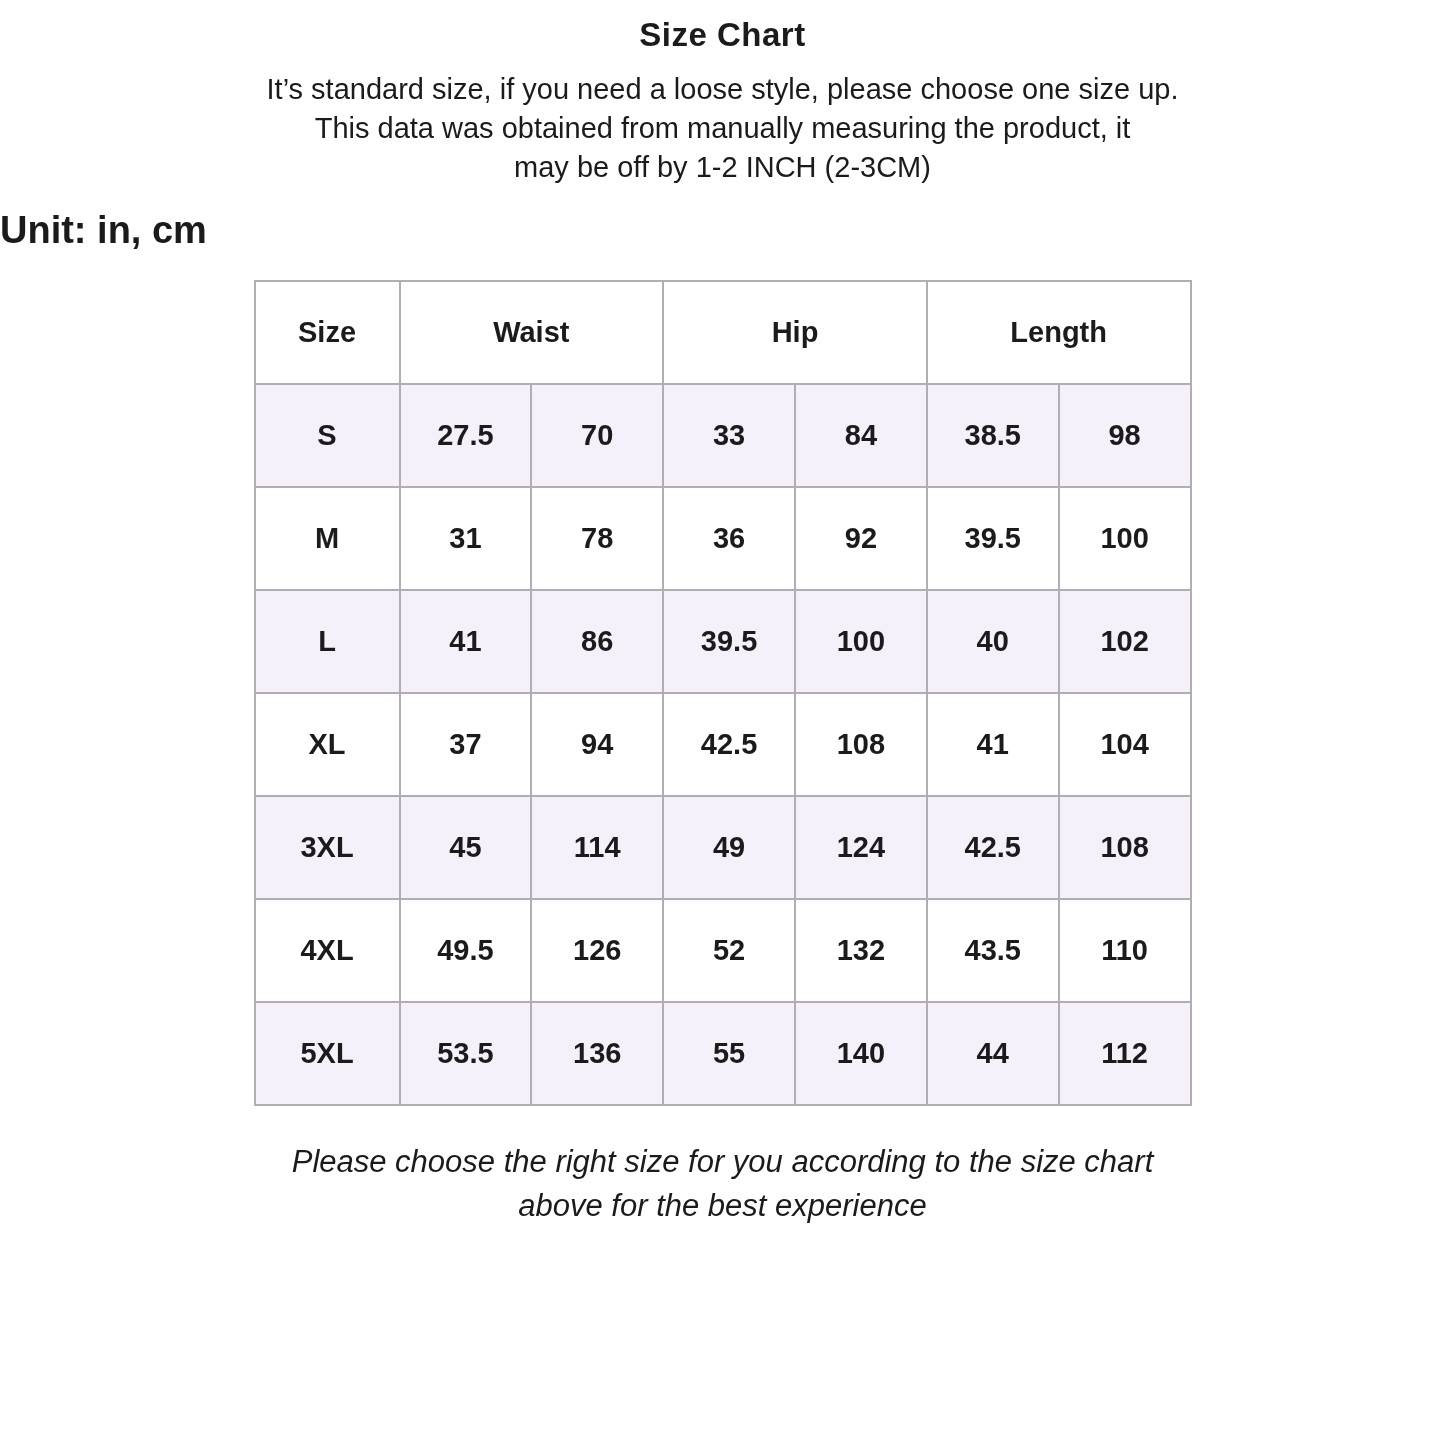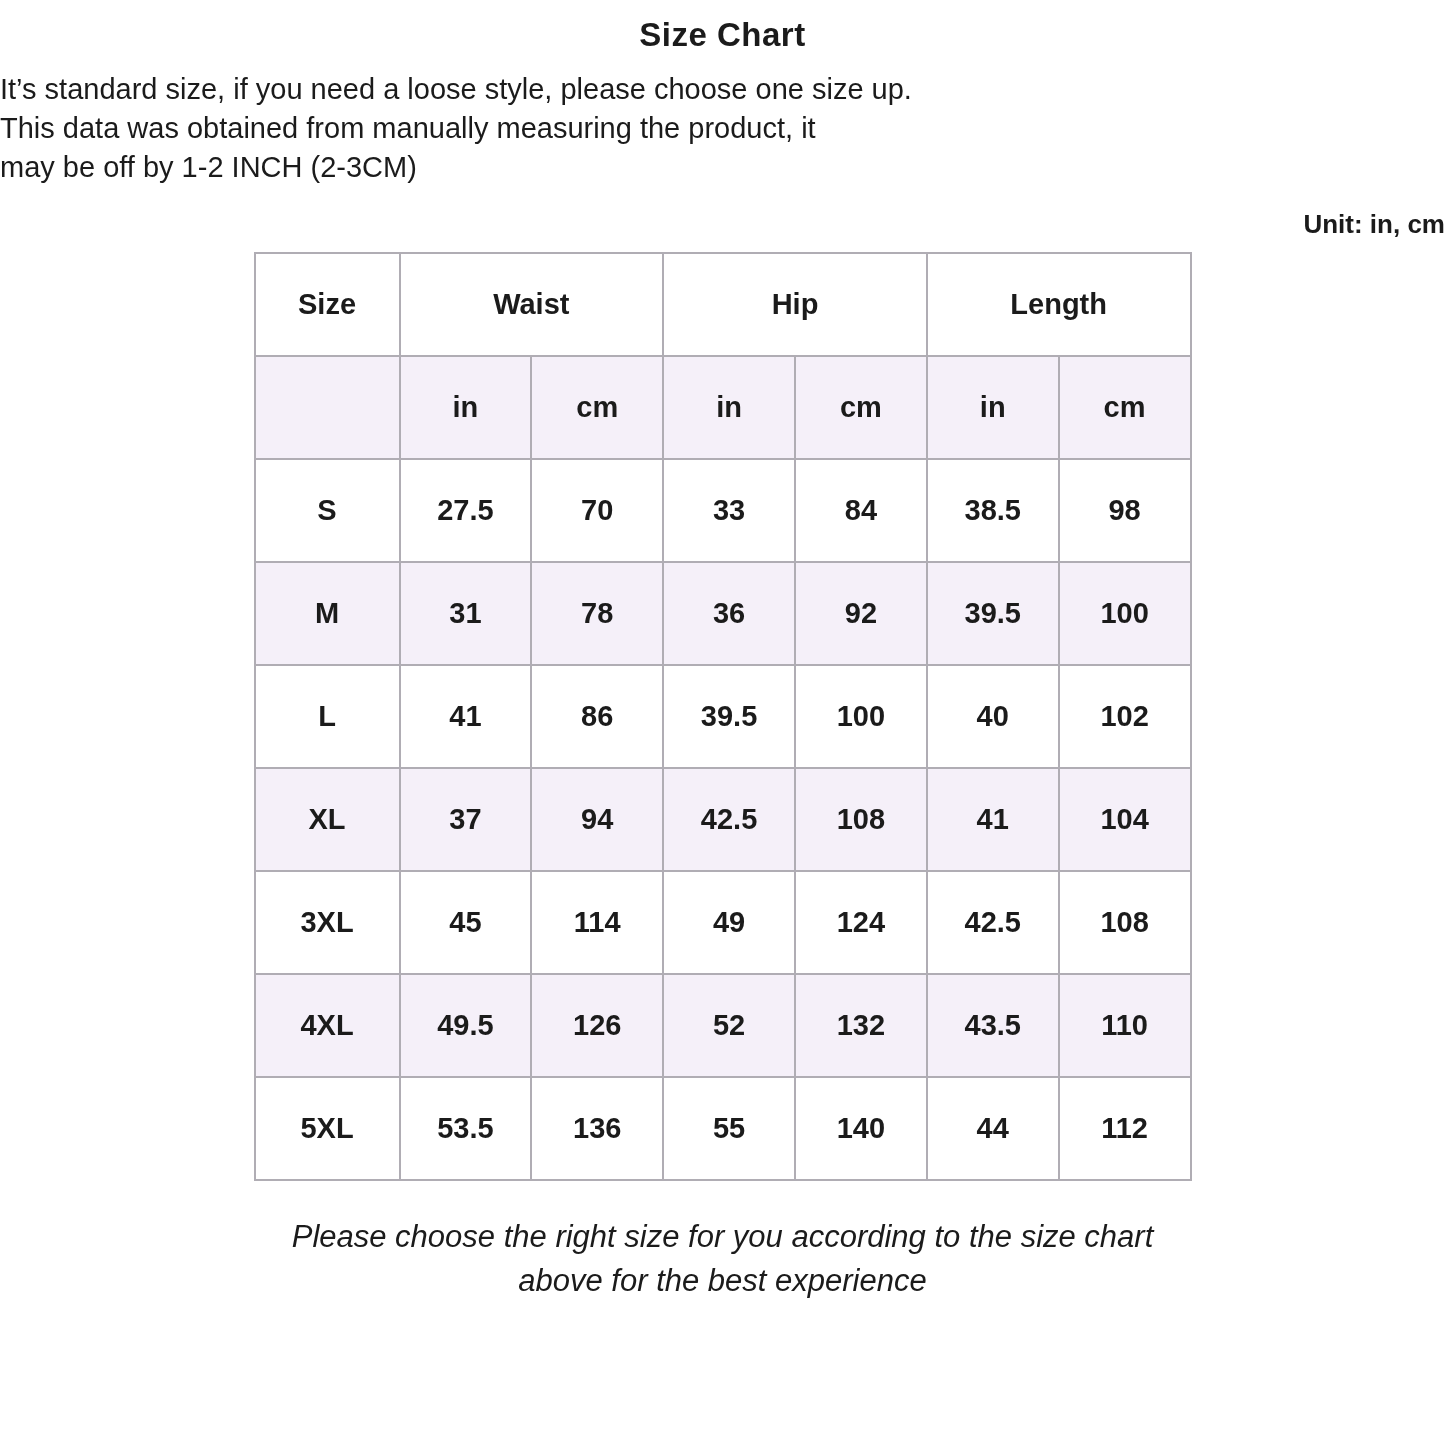--- a/index.html
+++ b/index.html
@@ -21,35 +21,36 @@
     padding-top: 16px;
   }
   .title {
     margin: 0 0 16px 0;
     text-align: center;
     font-size: 33px;
     font-weight: bold;
     letter-spacing: 0.5px;
   }
   .subtitle {
+    text-align: center;
     font-size: 29px;
     font-weight: 400;
     line-height: 39px;
   }
   .unit-label {
     margin-top: 22px;
-    text-align: right;
-    font-size: 26px;
+    text-align: left;
+    font-size: 38px;
     font-weight: bold;
   }
   table.size-table {
     border-collapse: collapse;
     table-layout: fixed;
     width: 938px;
-    margin: 12px auto 0 auto;
+    margin: 28px auto 0 auto;
   }
   .size-table th,
   .size-table td {
     border: 2px solid var(--border-color, #b0adb4);
     height: 101px;
     padding: 0;
     text-align: center;
     vertical-align: middle;
     font-size: 29px;
     font-weight: 600;
@@ -94,29 +95,20 @@
     </colgroup>
     <thead>
       <tr>
           <th colspan="1">Size</th>
           <th colspan="2">Waist</th>
           <th colspan="2">Hip</th>
           <th colspan="2">Length</th>
         </tr>
     </thead>
     <tbody>
-        <tr>
-          <td></td>
-          <td>in</td>
-          <td>cm</td>
-          <td>in</td>
-          <td>cm</td>
-          <td>in</td>
-          <td>cm</td>
-        </tr>
         <tr>
           <td>S</td>
           <td>27.5</td>
           <td>70</td>
           <td>33</td>
           <td>84</td>
           <td>38.5</td>
           <td>98</td>
         </tr>
         <tr>

